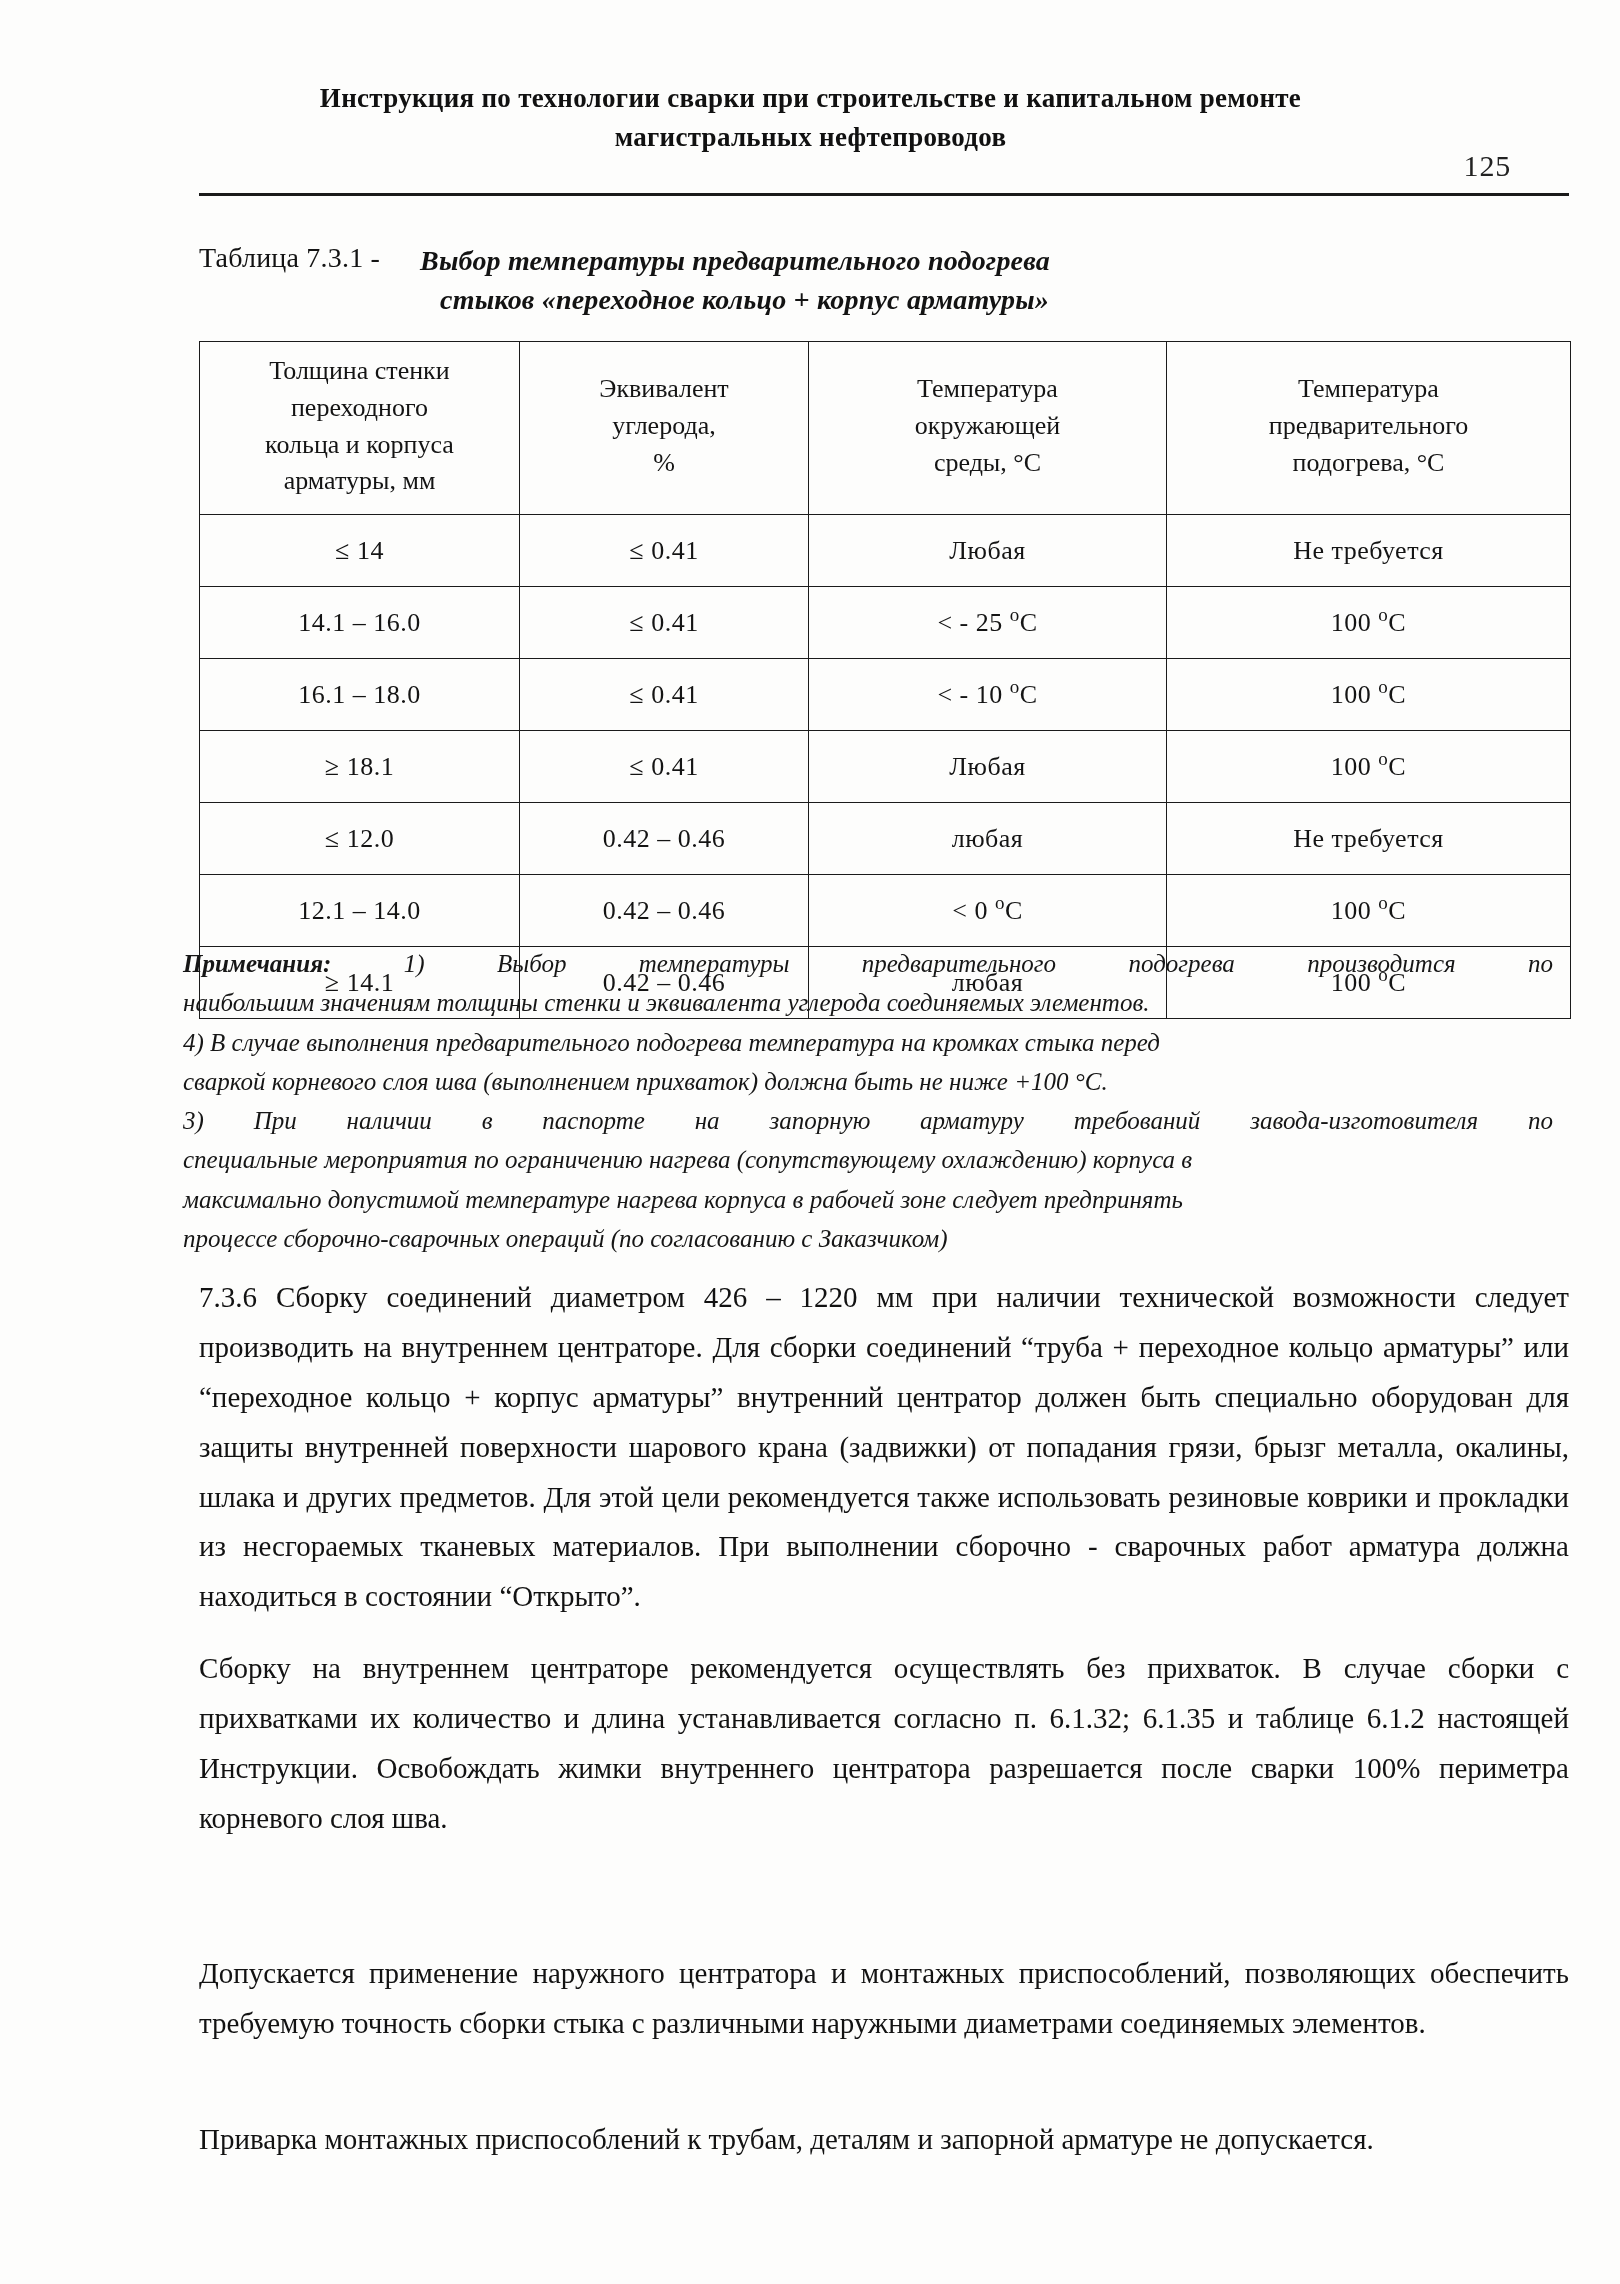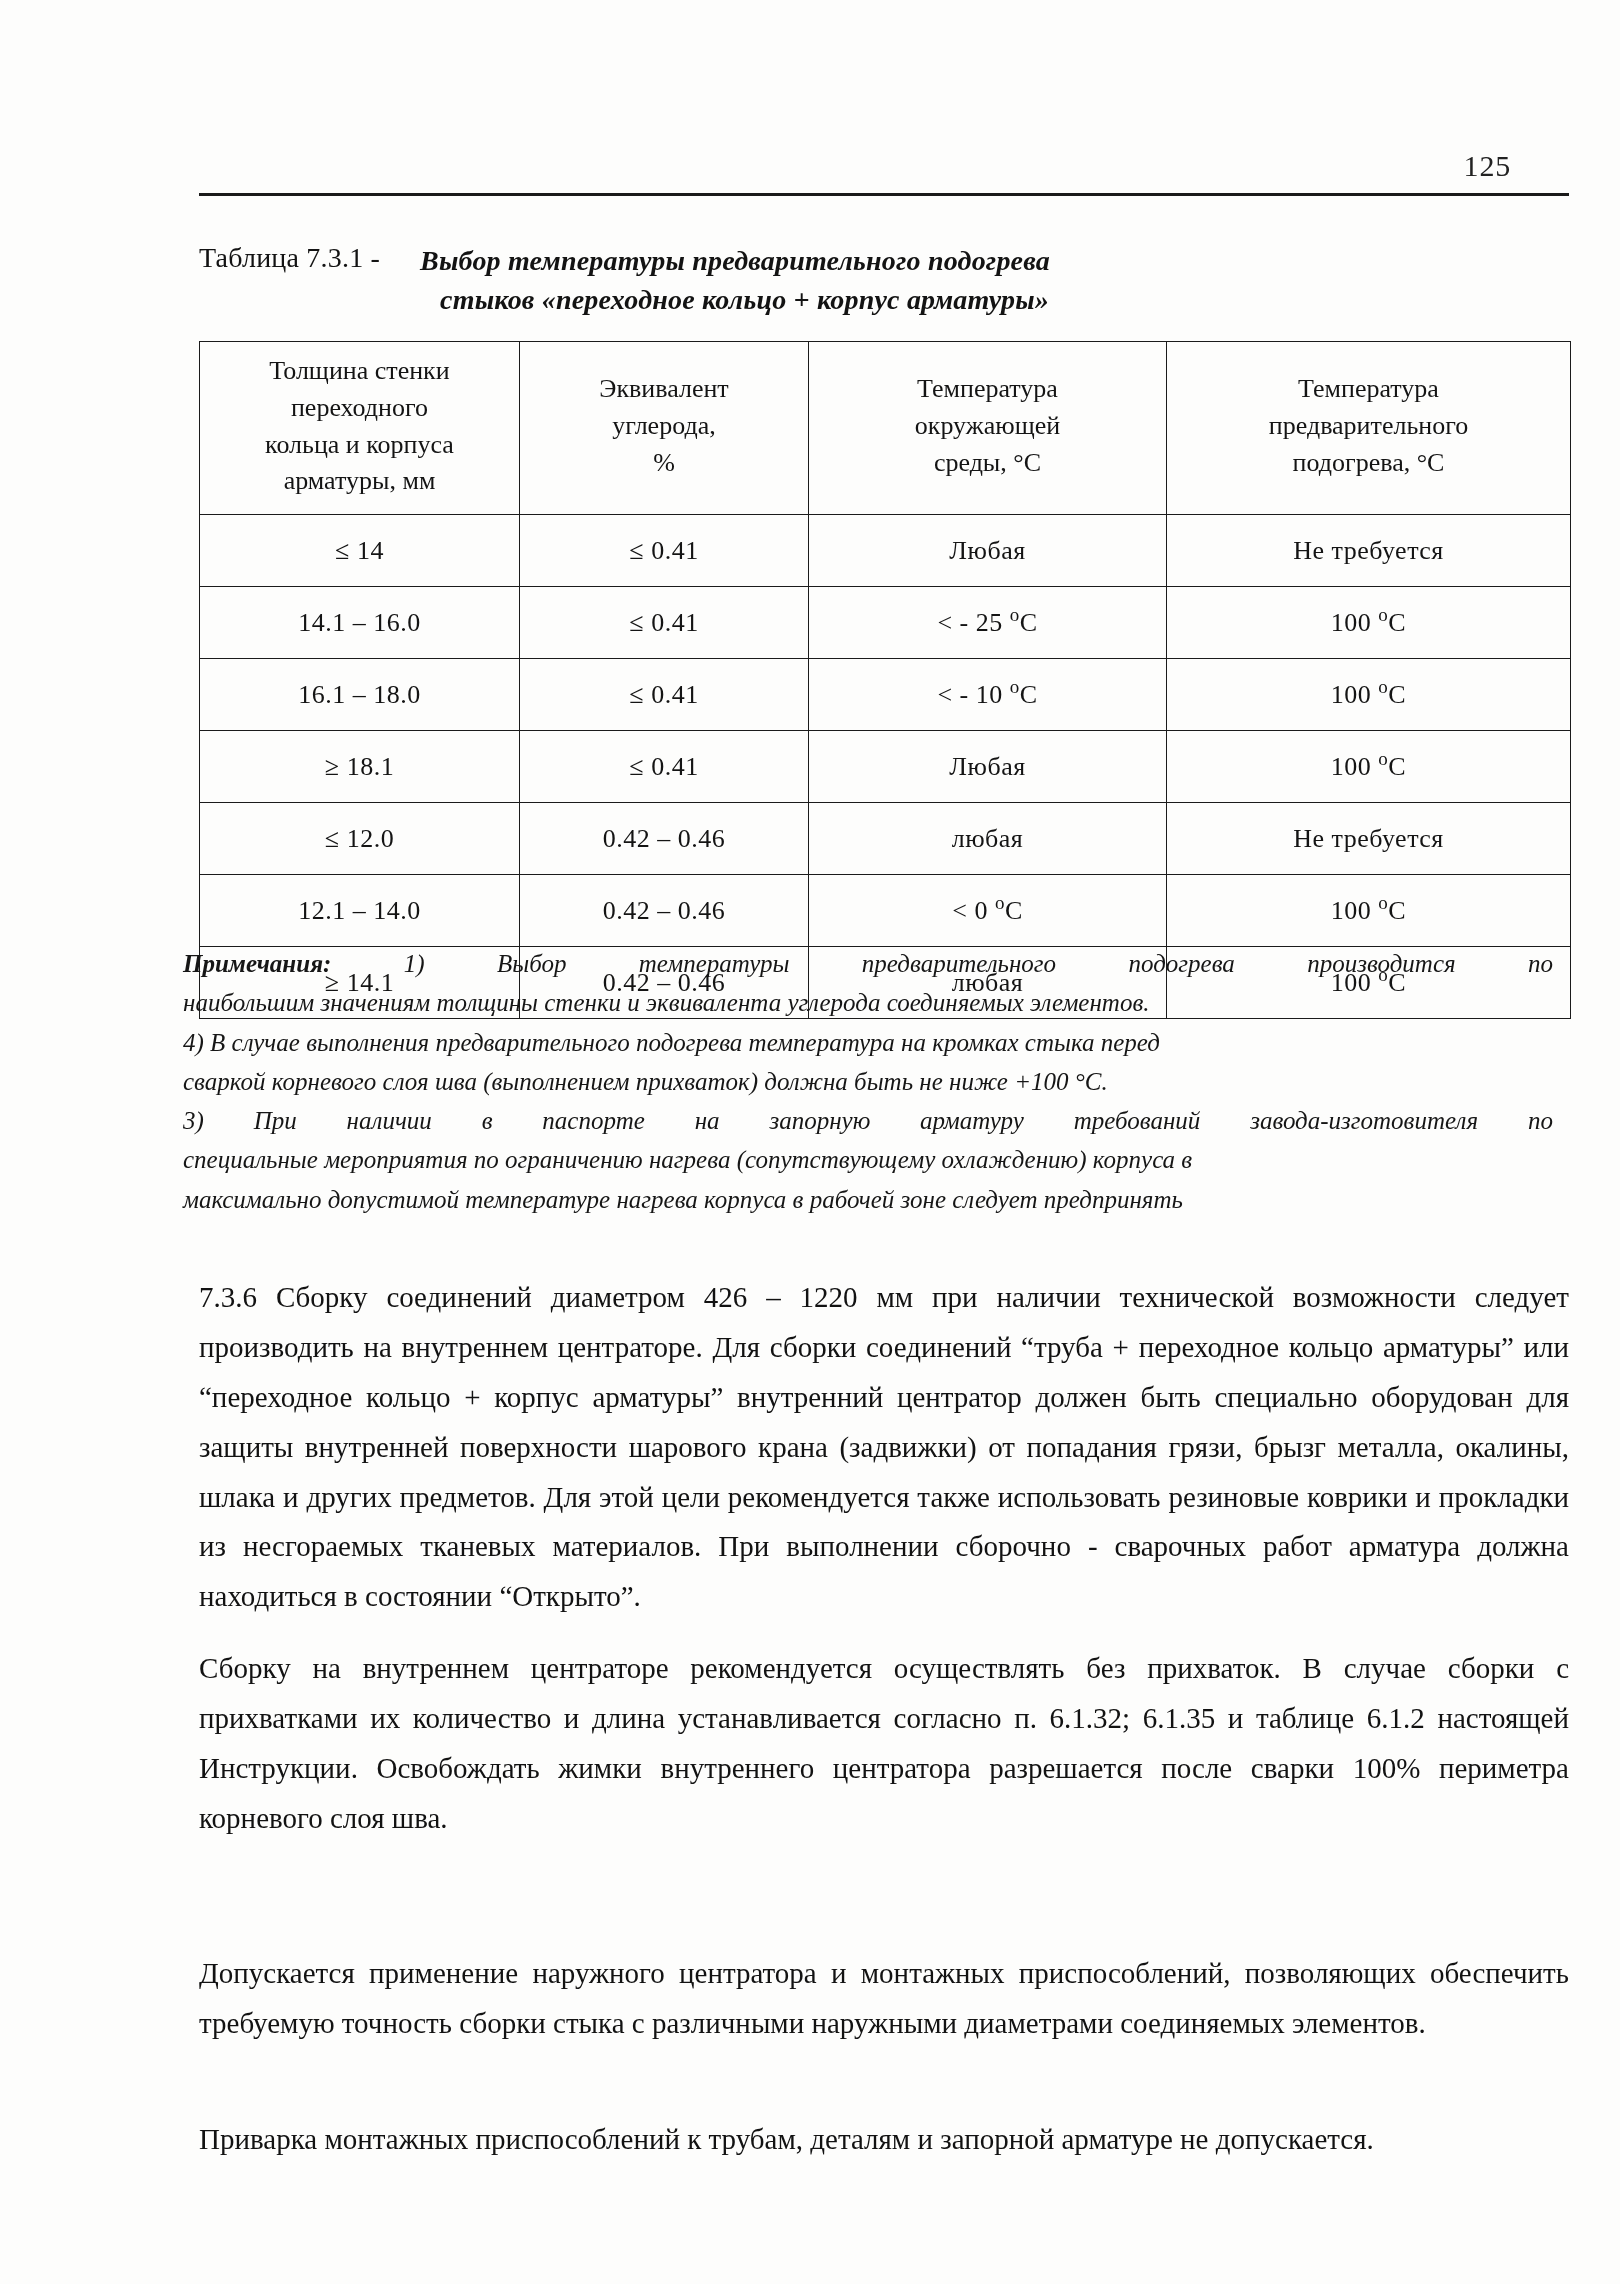--- a/index.html
+++ b/index.html
@@ -157,20 +157,24 @@
   #para-ext  { top: 1949px; }
   #para-weld { top: 2115px; }
 
   .hang-736 { text-indent: 0; }
 </style>
 </head>
 <body>
 
 <div class="page">
 
+  <div class="header-block">
+    <div class="header-line">Инструкция по технологии сварки при строительстве и капитальном ремонте</div>
+    <div class="header-line second">магистральных нефтепроводов</div>
+  </div>
   <div class="page-number">125</div>
   <div class="header-rule"></div>
 
   <div class="caption-row">
     <div class="caption-label">Таблица 7.3.1  -</div>
     <div class="caption-title">
       <span class="cap-line">Выбор температуры предварительного подогрева</span>
       <span class="cap-line l2">стыков «переходное кольцо + корпус арматуры»</span>
     </div>
   </div>
@@ -275,20 +279,21 @@
       <span>паспорте</span>
       <span>на</span>
       <span>запорную</span>
       <span>арматуру</span>
       <span>требований</span>
       <span>завода-изготовителя</span>
       <span>по</span>
     </p>
     <p>специальные мероприятия по ограничению нагрева (сопутствующему охлаждению) корпуса в</p>
     <p>максимально допустимой температуре нагрева корпуса в рабочей зоне следует предпринять</p>
+    <p>процессе сборочно-сварочных операций (по согласованию с Заказчиком)</p>
   </div>
 
   <div class="body-copy" id="para-736">
     <p class="hang-736">7.3.6  Сборку соединений  диаметром 426 – 1220 мм  при  наличии технической возможности следует производить на внутреннем центраторе. Для сборки соединений “труба + переходное кольцо арматуры” или “переходное кольцо + корпус арматуры”  внутренний центратор должен быть специально оборудован для защиты внутренней поверхности шарового крана (задвижки) от попадания грязи, брызг металла, окалины, шлака и других предметов. Для этой цели рекомендуется также использовать резиновые коврики и прокладки из несгораемых тканевых материалов. При выполнении сборочно - сварочных работ арматура должна находиться в состоянии “Открыто”.</p>
   </div>
 
   <div class="body-copy" id="para-tack">
     <p>Сборку на внутреннем центраторе рекомендуется осуществлять без  прихваток. В случае сборки с прихватками их количество и длина  устанавливается согласно п. 6.1.32; 6.1.35 и таблице 6.1.2  настоящей Инструкции. Освобождать жимки внутреннего центратора разрешается после сварки  100% периметра корневого слоя шва.</p>
   </div>
 

